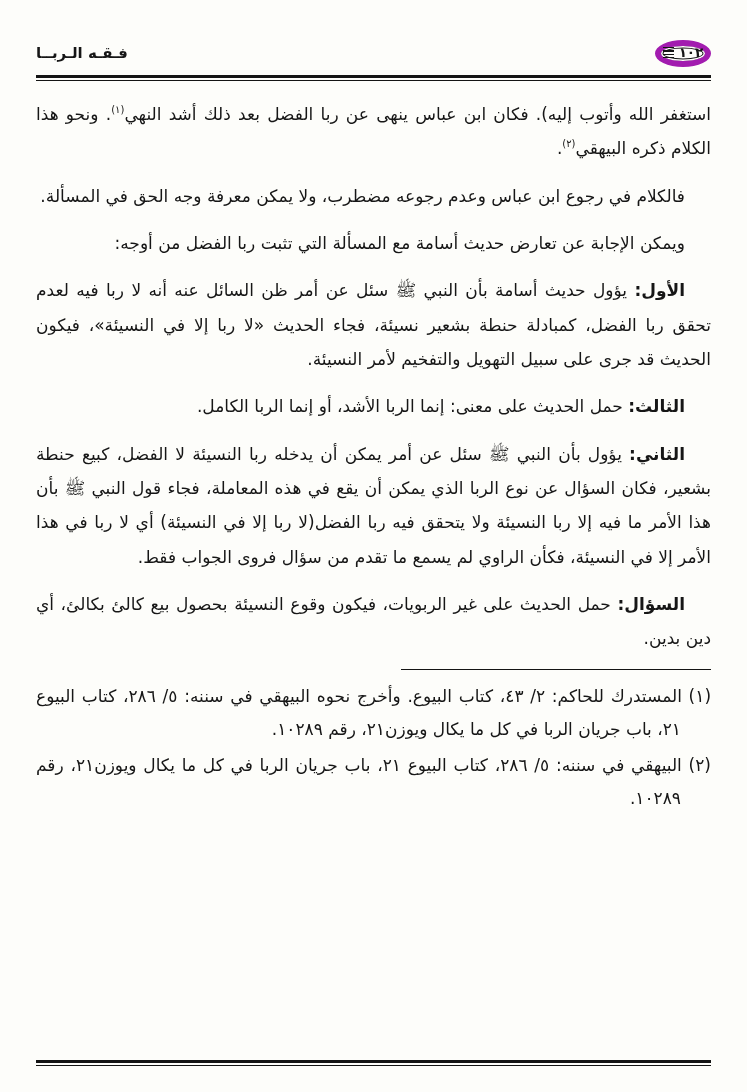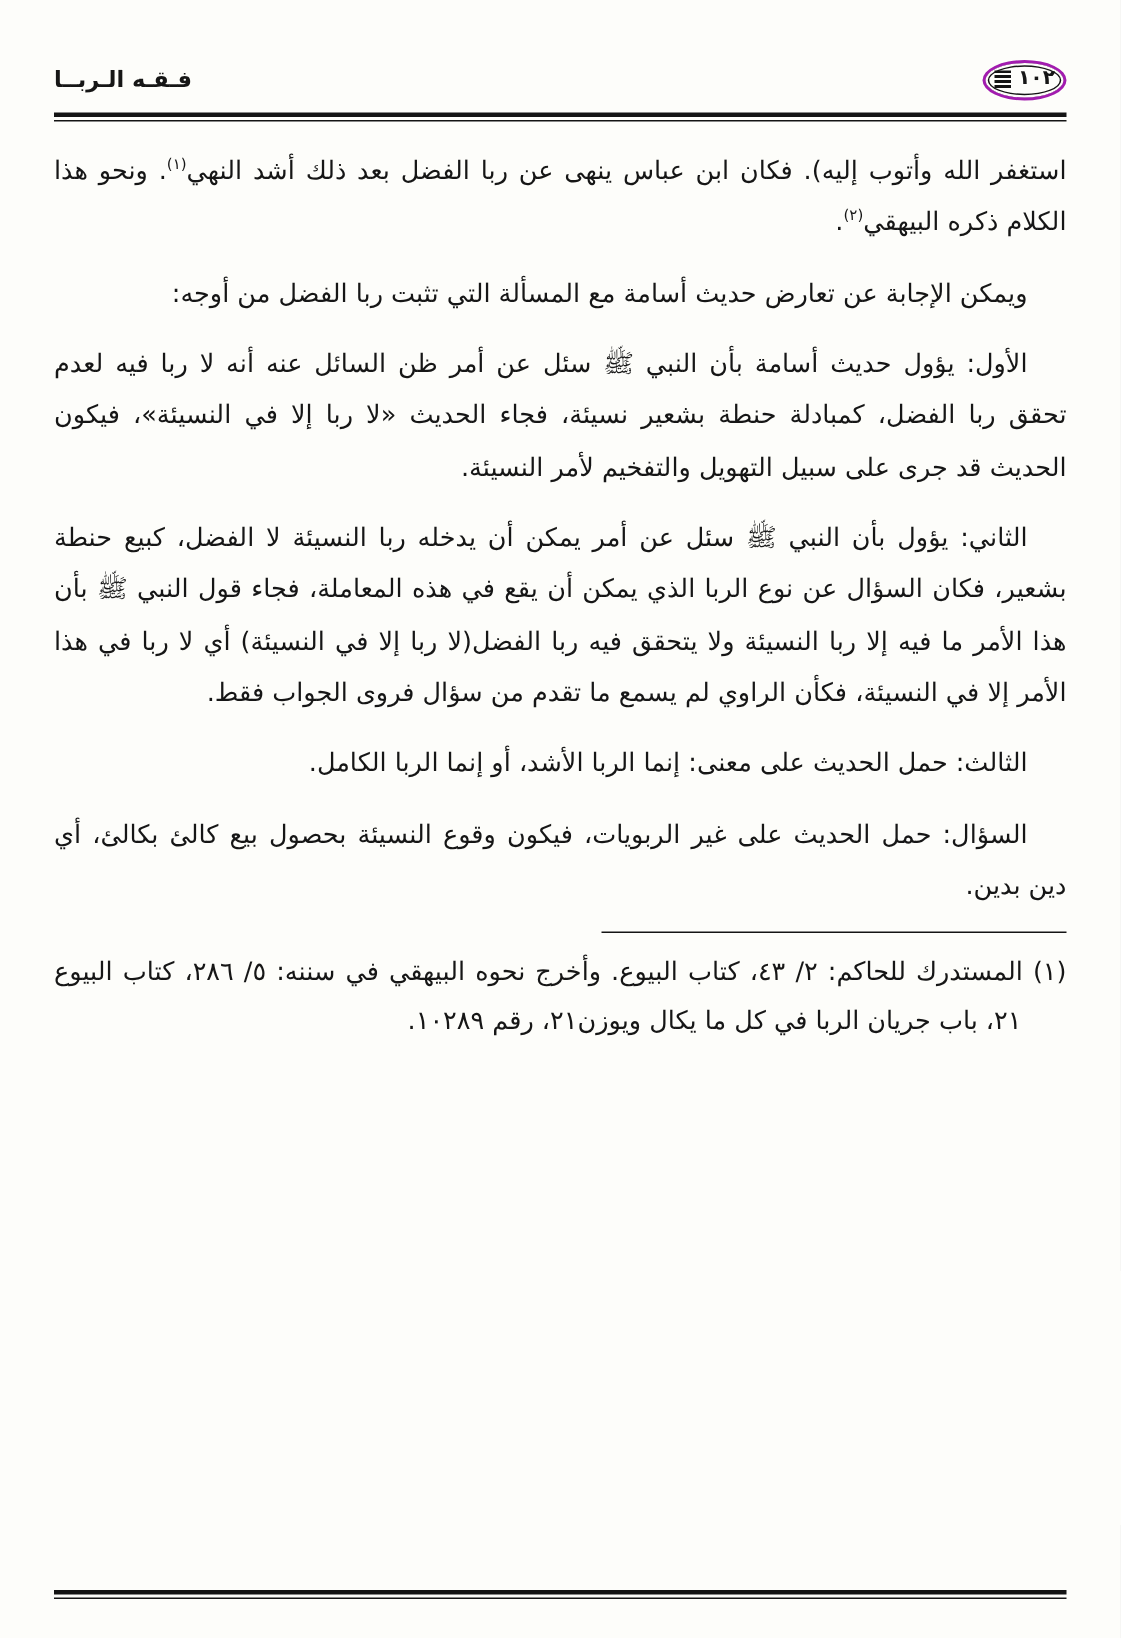--- a/index.html
+++ b/index.html
@@ -21,21 +21,21 @@
   
   .page-header {
     display: flex;
     justify-content: space-between;
     align-items: center;
     height: 30px;
     margin-bottom: 7px;
   }
   .medallion {
     width: 56px; height: 27px;
-    border: 2px solid #a21caf;
+    border: 6px solid #a21caf;
     border-radius: 50%;
     display: flex;
     align-items: center;
     justify-content: center;
     gap: 5px;
     padding: 0 5px;
     box-shadow: inset 0 0 0 1.5px #fdfdfa, inset 0 0 0 2.5px #141414;
   }
   .medallion-number {
     font-weight: bold;
@@ -62,21 +62,21 @@
   }
   
   .page-body {
     margin-top: 16px;
     font-size: 17px;
     line-height: 2.02;
     text-align: justify;
   }
   .para { margin: 0 0 13px 0; }
   .para.indent { text-indent: 26px; }
-  .para b { font-weight: normal; }
+  .para b { font-weight: bold; }
   sup { font-size: 10px; line-height: 0; }
   
   .footnote-sep {
     border-top: 1.6px solid #141414;
     width: 46%;
     margin: 10px 0 10px auto;
   }
   .footnotes {
     font-size: 17px;
     line-height: 1.95;
@@ -105,28 +105,30 @@
       <span class="medallion-number">١٠٢</span>
       <span class="medallion-stripes"></span>
     </div>
     <h1 class="book-title">فـقـه الـربــا</h1>
   </header>
 
   <div class="rule-double"></div>
 
   <main class="page-body">
       <p class="para">استغفر الله وأتوب إليه). فكان ابن عباس ينهى عن ربا الفضل بعد ذلك أشد النهي<sup>(١)</sup>. ونحو هذا الكلام ذكره البيهقي<sup>(٢)</sup>.</p>
+      <p class="para indent">فالكلام في رجوع ابن عباس وعدم رجوعه مضطرب، ولا يمكن معرفة وجه الحق في المسألة.</p>
       <p class="para indent">ويمكن الإجابة عن تعارض حديث أسامة مع المسألة التي تثبت ربا الفضل من أوجه:</p>
       <p class="para indent"><b>الأول:</b> يؤول حديث أسامة بأن النبي ﷺ سئل عن أمر ظن السائل عنه أنه لا ربا فيه لعدم تحقق ربا الفضل، كمبادلة حنطة بشعير نسيئة، فجاء الحديث «لا ربا إلا في النسيئة»، فيكون الحديث قد جرى على سبيل التهويل والتفخيم لأمر النسيئة.</p>
+      <p class="para indent"><b>الثالث:</b> حمل الحديث على معنى: إنما الربا الأشد، أو إنما الربا الكامل.</p>
       <p class="para indent"><b>الثاني:</b> يؤول بأن النبي ﷺ سئل عن أمر يمكن أن يدخله ربا النسيئة لا الفضل، كبيع حنطة بشعير، فكان السؤال عن نوع الربا الذي يمكن أن يقع في هذه المعاملة، فجاء قول النبي ﷺ بأن هذا الأمر ما فيه إلا ربا النسيئة ولا يتحقق فيه ربا الفضل(لا ربا إلا في النسيئة) أي لا ربا في هذا الأمر إلا في النسيئة، فكأن الراوي لم يسمع ما تقدم من سؤال فروى الجواب فقط.</p>
-      <p class="para indent"><b>الثالث:</b> حمل الحديث على معنى: إنما الربا الأشد، أو إنما الربا الكامل.</p>
       <p class="para indent"><b>السؤال:</b> حمل الحديث على غير الربويات، فيكون وقوع النسيئة بحصول بيع كالئ بكالئ، أي دين بدين.</p>
     </main>
 
   <div class="footnote-sep"></div>
 
   <section class="footnotes">
       <p class="footnote"><span class="fn-marker">(١)</span> المستدرك للحاكم: ٢/ ٤٣، كتاب البيوع. وأخرج نحوه البيهقي في سننه: ٥/ ٢٨٦، كتاب البيوع ٢١، باب جريان الربا في كل ما يكال ويوزن٢١، رقم ١٠٢٨٩.</p>
+      <p class="footnote"><span class="fn-marker">(٢)</span> البيهقي في سننه: ٥/ ٢٨٦، كتاب البيوع ٢١، باب جريان الربا في كل ما يكال ويوزن٢١، رقم ١٠٢٨٩.</p>
     </section>
 
   <div class="rule-double footer-rule"></div>
 
 </div>
 
 </body></html>

